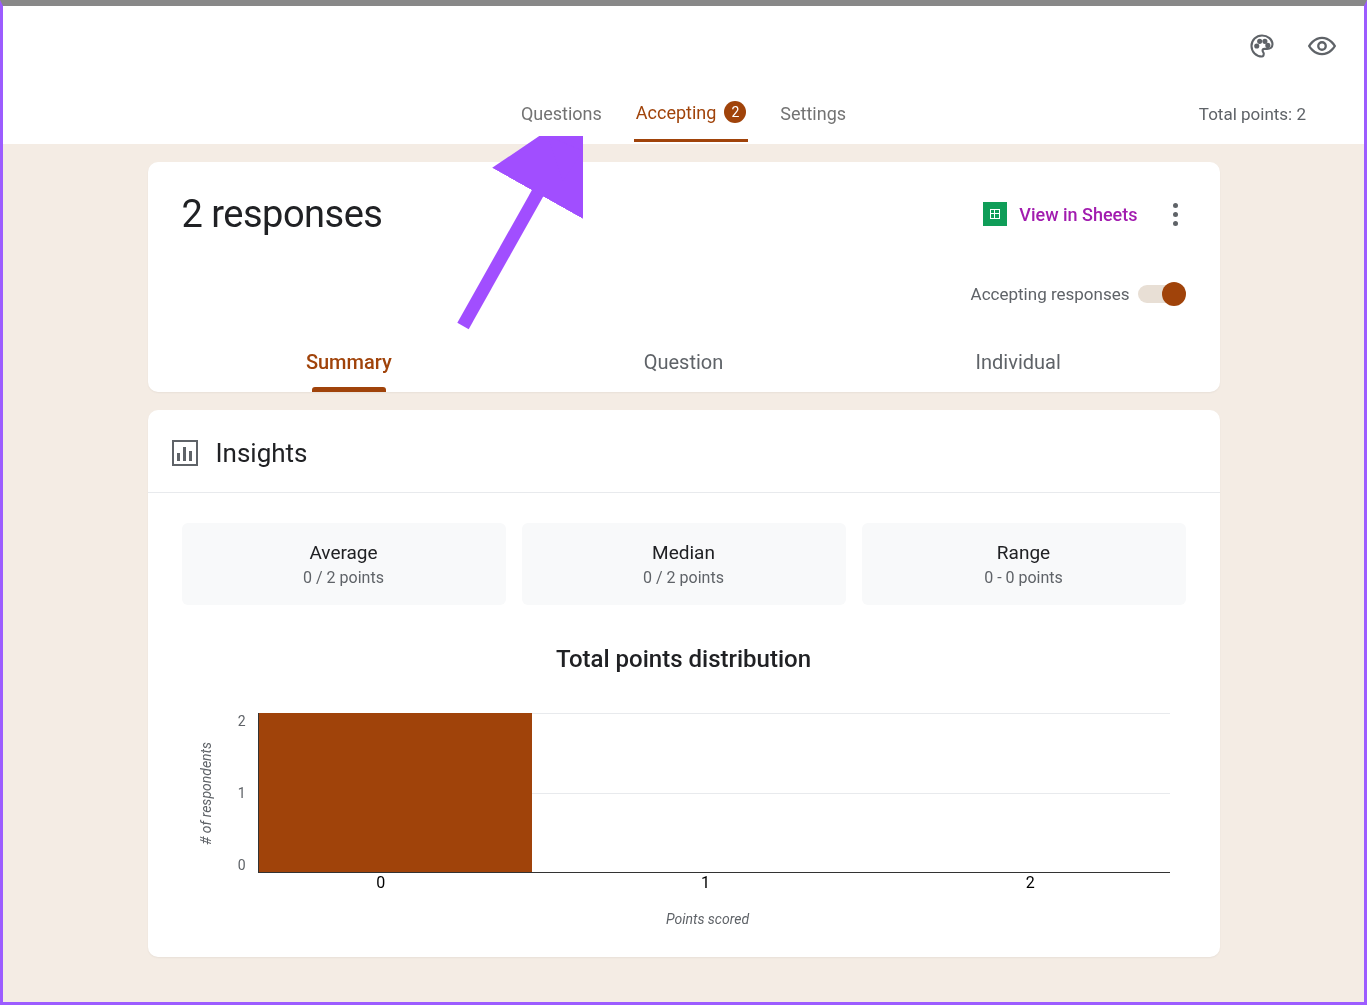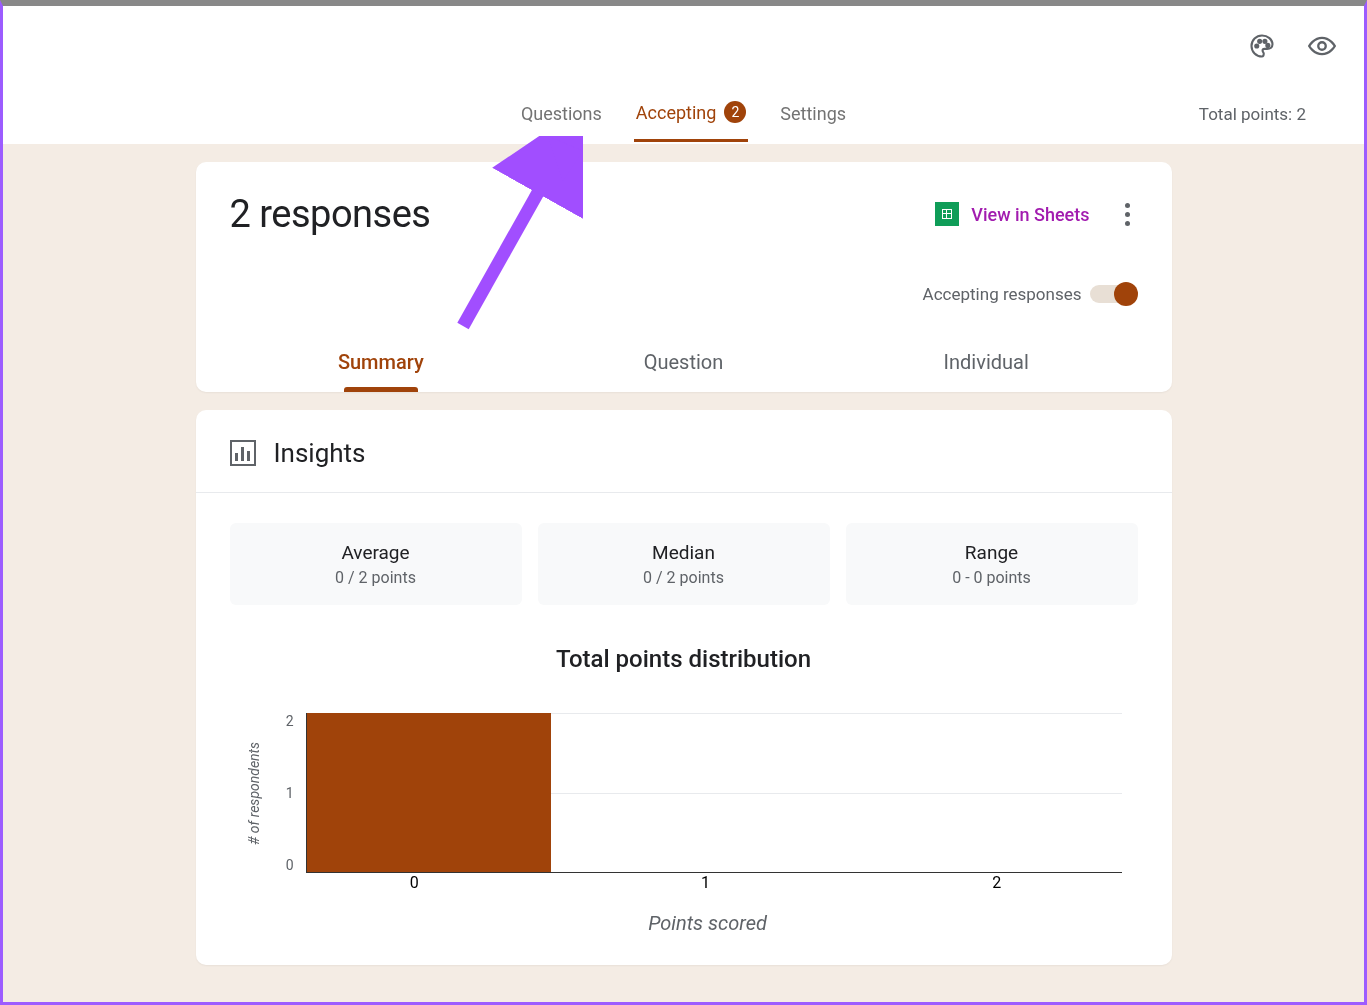--- a/index.html
+++ b/index.html
@@ -73,21 +73,21 @@
     background: #f4ece4;
     height: calc(1005px - 78px - 60px - 6px);
     padding-top: 18px;
     display: flex;
     flex-direction: column;
     align-items: center;
     gap: 18px;
   }
   .card {
     background: #fff;
-    width: 976px;
+    width: 1072px;
     border-radius: 10px;
     box-shadow: 0 1px 2px rgba(0,0,0,.05);
   }
   .card1 { padding: 30px 34px 0 34px; }
   .responses-header {
     display: flex;
     justify-content: space-between;
     align-items: center;
   }
   .responses-title { font-size: 38px; color: #202124; font-weight: 400; letter-spacing: -0.5px;}
@@ -112,21 +112,21 @@
     flex:1; text-align:center; font-size:20px; color:#5f6368;
     padding: 12px 0 18px 0; cursor:pointer; position:relative;
   }
   .sub-tab.active { color:#a0430a; font-weight:500;}
   .sub-tab.active::after {
     content:''; position:absolute; left:50%; transform:translateX(-50%);
     bottom:0; width:74px; height:5px; background:#a0430a; border-radius:3px 3px 0 0;
   }
   .card2 { padding: 0; }
   .insights-header {
-    padding: 28px 34px 24px 34px;
+    padding: 28px 34px 24px 24px;
     display:flex; align-items:center; gap:18px;
     border-bottom: 1px solid #e8eaed;
   }
   .insights-icon {
     width:26px; height:26px; border:2px solid #5f6368; display:flex;
     align-items:flex-end; justify-content:center; gap:3px; padding:3px;
   }
   .insights-icon span { width:4px; background:#5f6368; }
   .insights-icon .b1 { height:8px; }
   .insights-icon .b2 { height:14px; }
@@ -144,21 +144,21 @@
   .chart-wrap { display:flex; gap:12px; }
   .ylabel {
     writing-mode: vertical-rl; transform: rotate(180deg);
     text-align:center; color:#5f6368; font-size:14px; font-style:italic;
   }
   .yaxis { display:flex; flex-direction:column; justify-content:space-between; height:160px; color:#5f6368; font-size:14px; text-align:right; width:20px;}
   .plot { position:relative; flex:1; height:160px; border-left:1.5px solid #333; border-bottom:1.5px solid #333; }
   .gridline { position:absolute; left:0; right:0; height:1px; background:#e8eaed; }
   .bar { position:absolute; bottom:0; background:#a0430a; }
   .xtick { position:absolute; transform: translateX(-50%);}
-  .xlabel { text-align:center; color:#5f6368; font-size:20px; font-style:italic; margin-left:48px; margin-top:20px;}
+  .xlabel { text-align:center; color:#5f6368; font-size:14px; font-style:italic; margin-left:48px; margin-top:20px;}
   .xaxis-row { position:relative; height:18px; margin-left:44px; }
   
   .arrow {
     position:absolute;
     left: 440px;
     top: 130px;
     width: 140px;
     height: 200px;
     pointer-events:none;
     z-index: 50;

